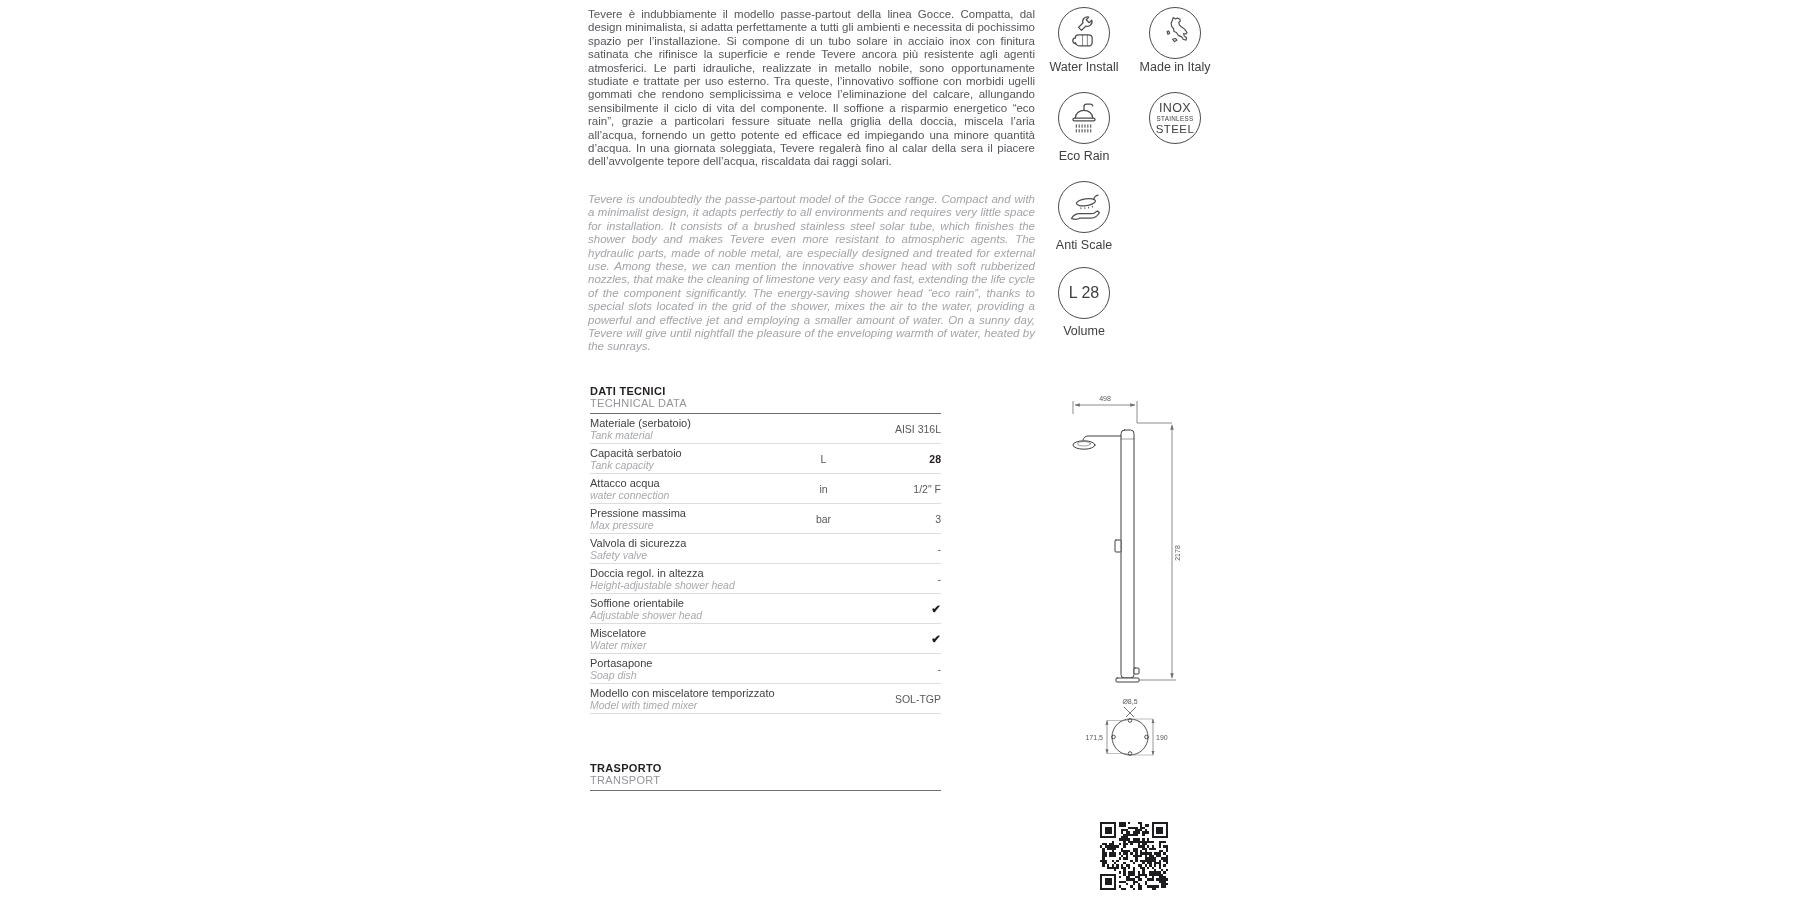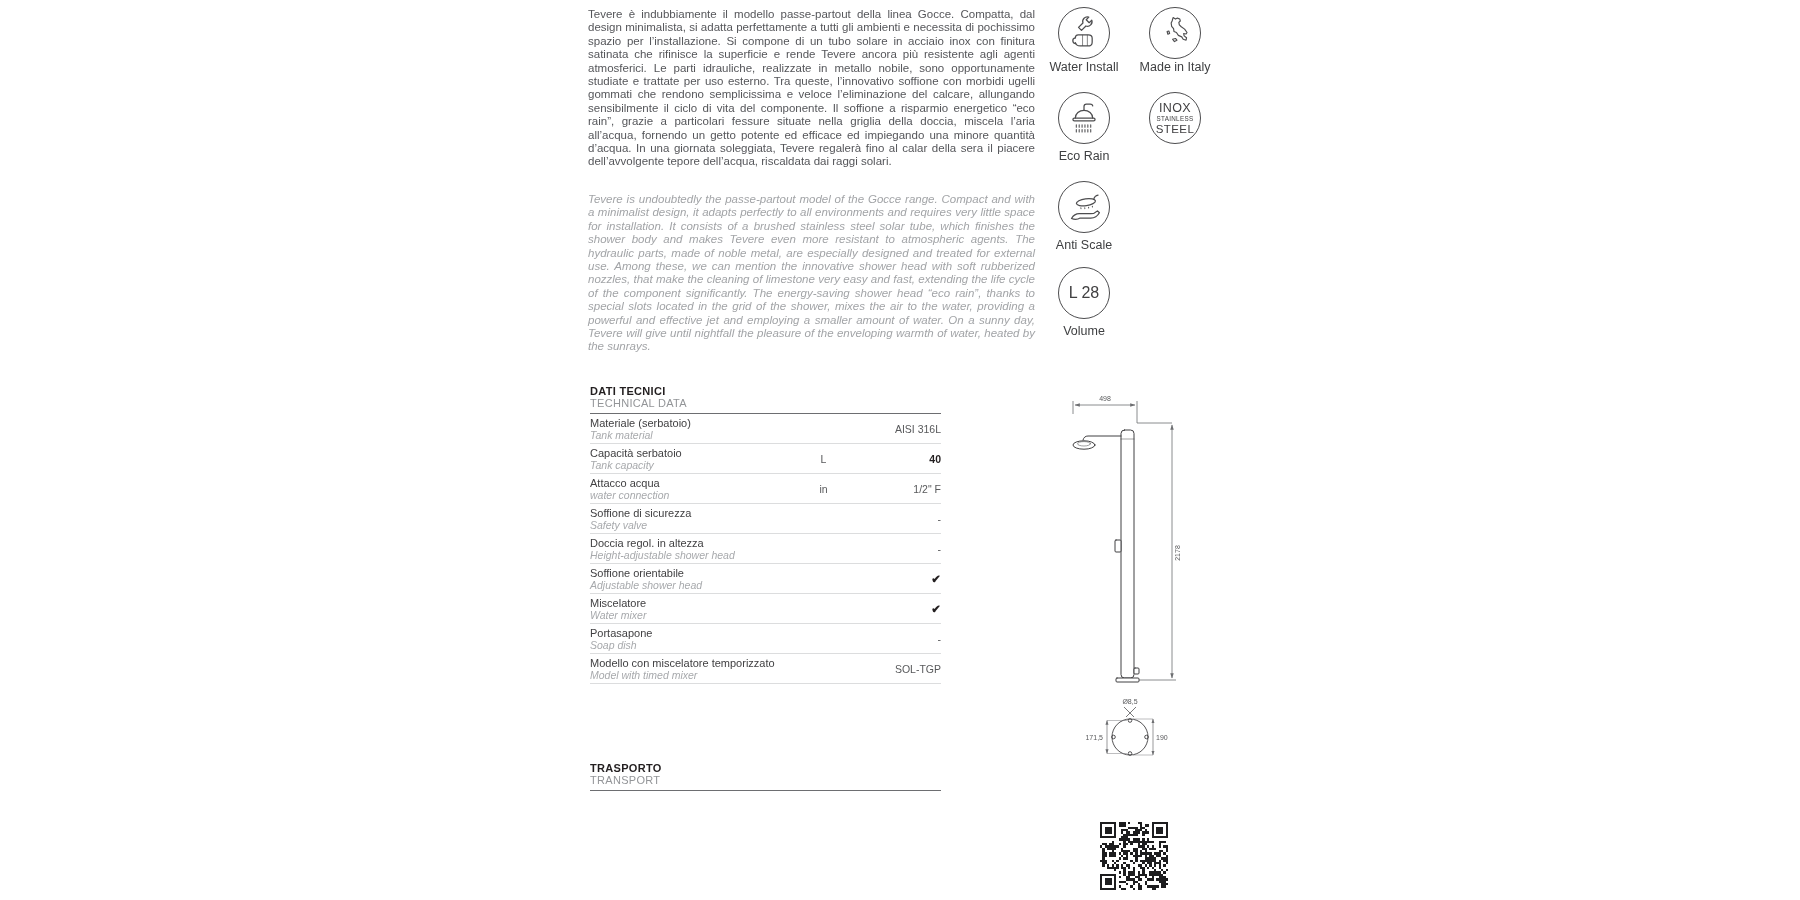--- a/index.html
+++ b/index.html
@@ -124,33 +124,41 @@
       </div>
     <div class="tunit"></div>
     <div class="tval">AISI 316L</div>
   </div>
   <div class="trow">
     <div class="tlabel">
         <div class="it">Capacità serbatoio</div>
       <div class="en">Tank capacity</div>
       </div>
     <div class="tunit">L</div>
-    <div class="tval bold">40</div>
+    <div class="tval bold">28</div>
   </div>
   <div class="trow">
     <div class="tlabel">
         <div class="it">Attacco acqua</div>
       <div class="en">water connection</div>
       </div>
     <div class="tunit">in</div>
     <div class="tval">1/2" F</div>
   </div>
   <div class="trow">
     <div class="tlabel">
-        <div class="it">Soffione di sicurezza</div>
+        <div class="it">Pressione massima</div>
+      <div class="en">Max pressure</div>
+      </div>
+    <div class="tunit">bar</div>
+    <div class="tval">3</div>
+  </div>
+  <div class="trow">
+    <div class="tlabel">
+        <div class="it">Valvola di sicurezza</div>
       <div class="en">Safety valve</div>
       </div>
     <div class="tunit"></div>
     <div class="tval">-</div>
   </div>
   <div class="trow">
     <div class="tlabel">
         <div class="it">Doccia regol. in altezza</div>
       <div class="en">Height-adjustable shower head</div>
       </div>

